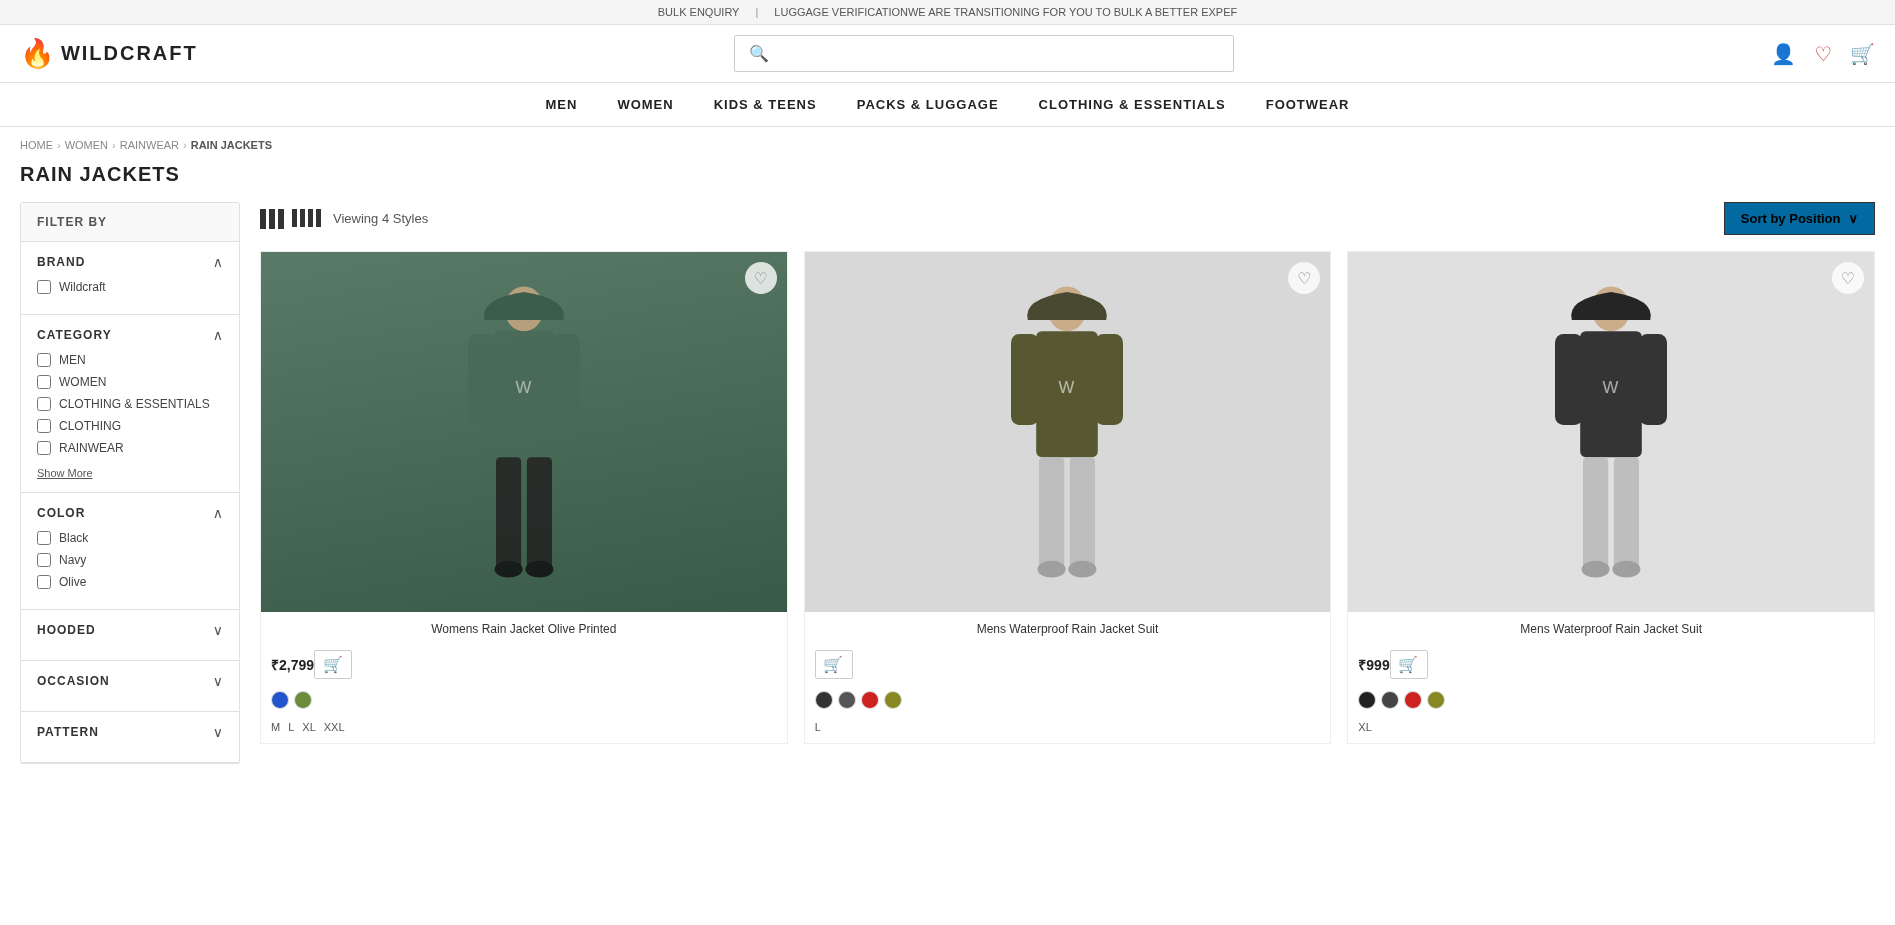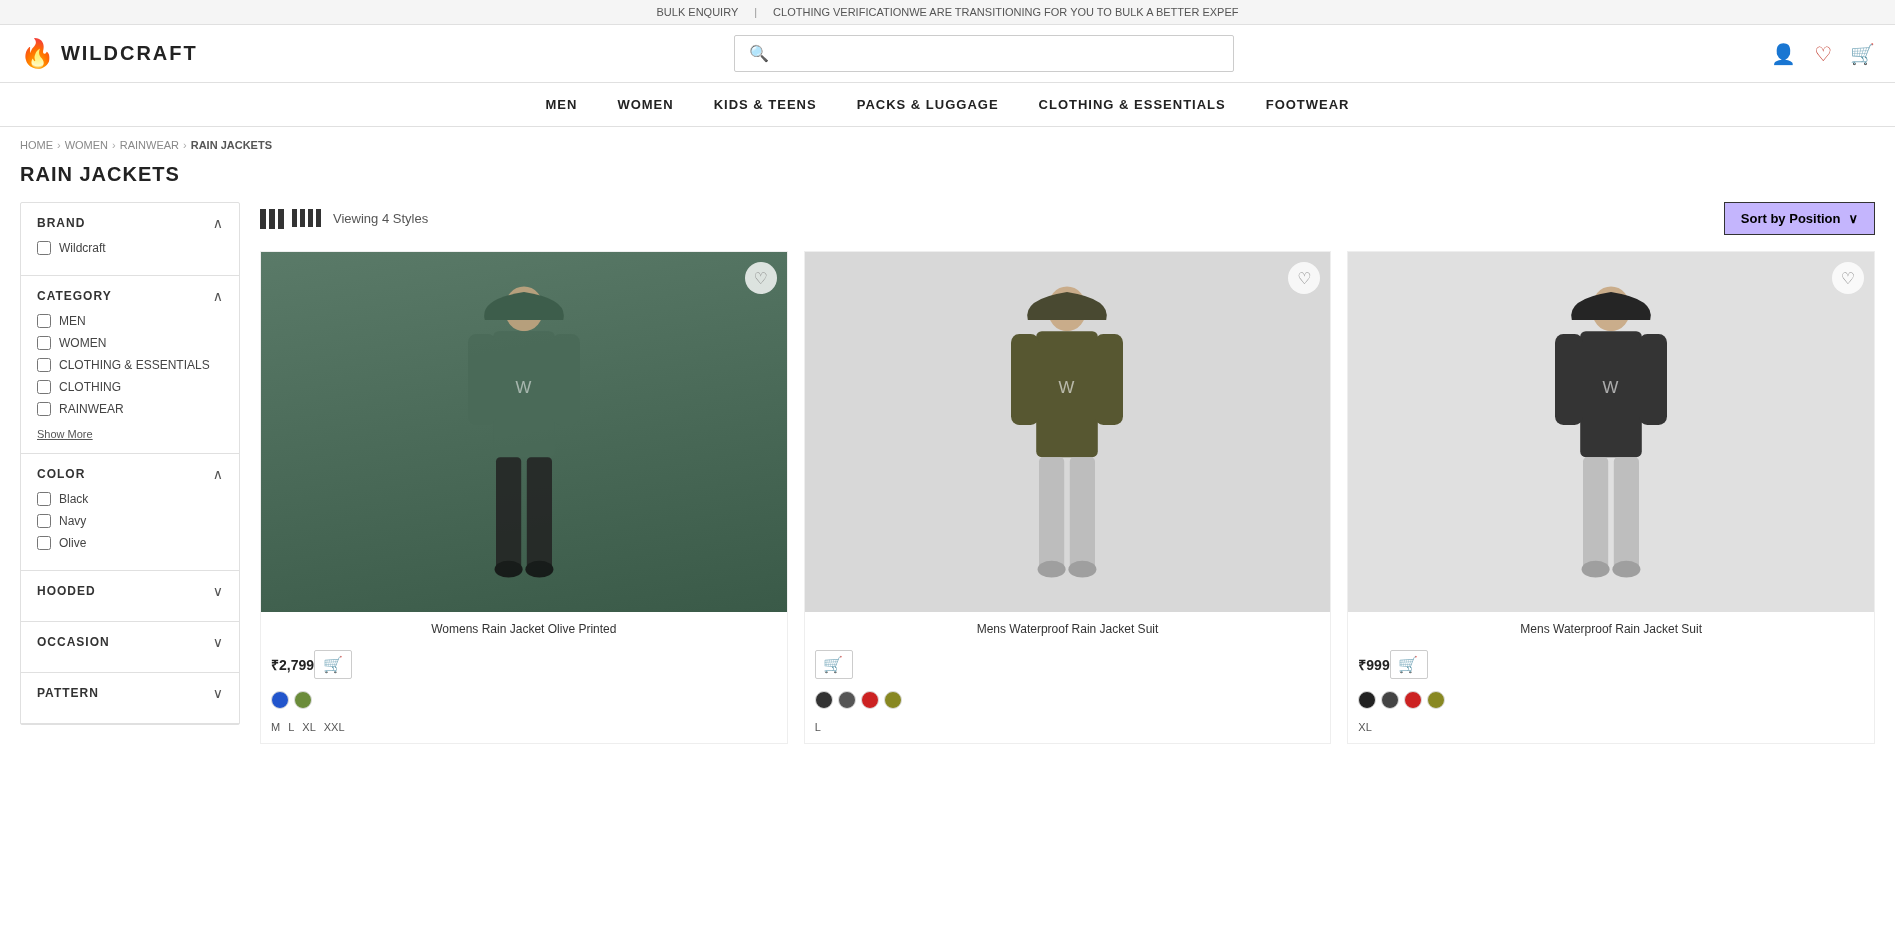--- a/index.html
+++ b/index.html
@@ -178,21 +178,21 @@
     .viewing-text { font-size: 13px; color: #555; }
     .sort-btn {
       display: flex;
       align-items: center;
       gap: 8px;
       border: 1px solid #333;
       padding: 8px 16px;
       font-size: 13px;
       font-weight: 600;
       cursor: pointer;
-      background: #c4b5fd;
+      background: #0369a1;
     }
 
     
     .product-grid {
       display: grid;
       grid-template-columns: repeat(3, 1fr);
       gap: 16px;
     }
     .product-card {
       border: 1px solid #eee;
@@ -271,21 +271,21 @@
       overflow: hidden;
     }
   </style>
 </head>
 <body>
 
 <div class="top-bar">
   <div class="top-bar-left">
     <span>BULK ENQUIRY</span>
     <span class="top-bar-sep">|</span>
-    <span>CLOTHING VERIFICATION</span>
+    <span>LUGGAGE VERIFICATION</span>
   </div>
   <div>WE ARE TRANSITIONING FOR YOU TO BULK A BETTER EXPEF</div>
 </div>
 
 <div class="header">
   <div class="logo">
     <span class="logo-icon">🔥</span>
     <span class="logo-text">WILDCRAFT</span>
   </div>
   <div class="search-bar">
@@ -315,20 +315,21 @@
   <a href="#">RAINWEAR</a>
   <span class="sep">›</span>
   <span class="current">RAIN JACKETS</span>
 </div>
 
 <div class="page-title">RAIN JACKETS</div>
 
 <div class="main-layout">
 
   <div class="sidebar">
+    <div class="filter-header">FILTER BY</div>
 
     <div class="filter-section">
       <div class="filter-section-header">
         <span class="filter-section-title">BRAND</span>
         <span class="filter-toggle">∧</span>
       </div>
       <div class="filter-option">
         <input type="checkbox" id="brand-wildcraft" style="">
         <label for="brand-wildcraft">Wildcraft</label>
       </div>

